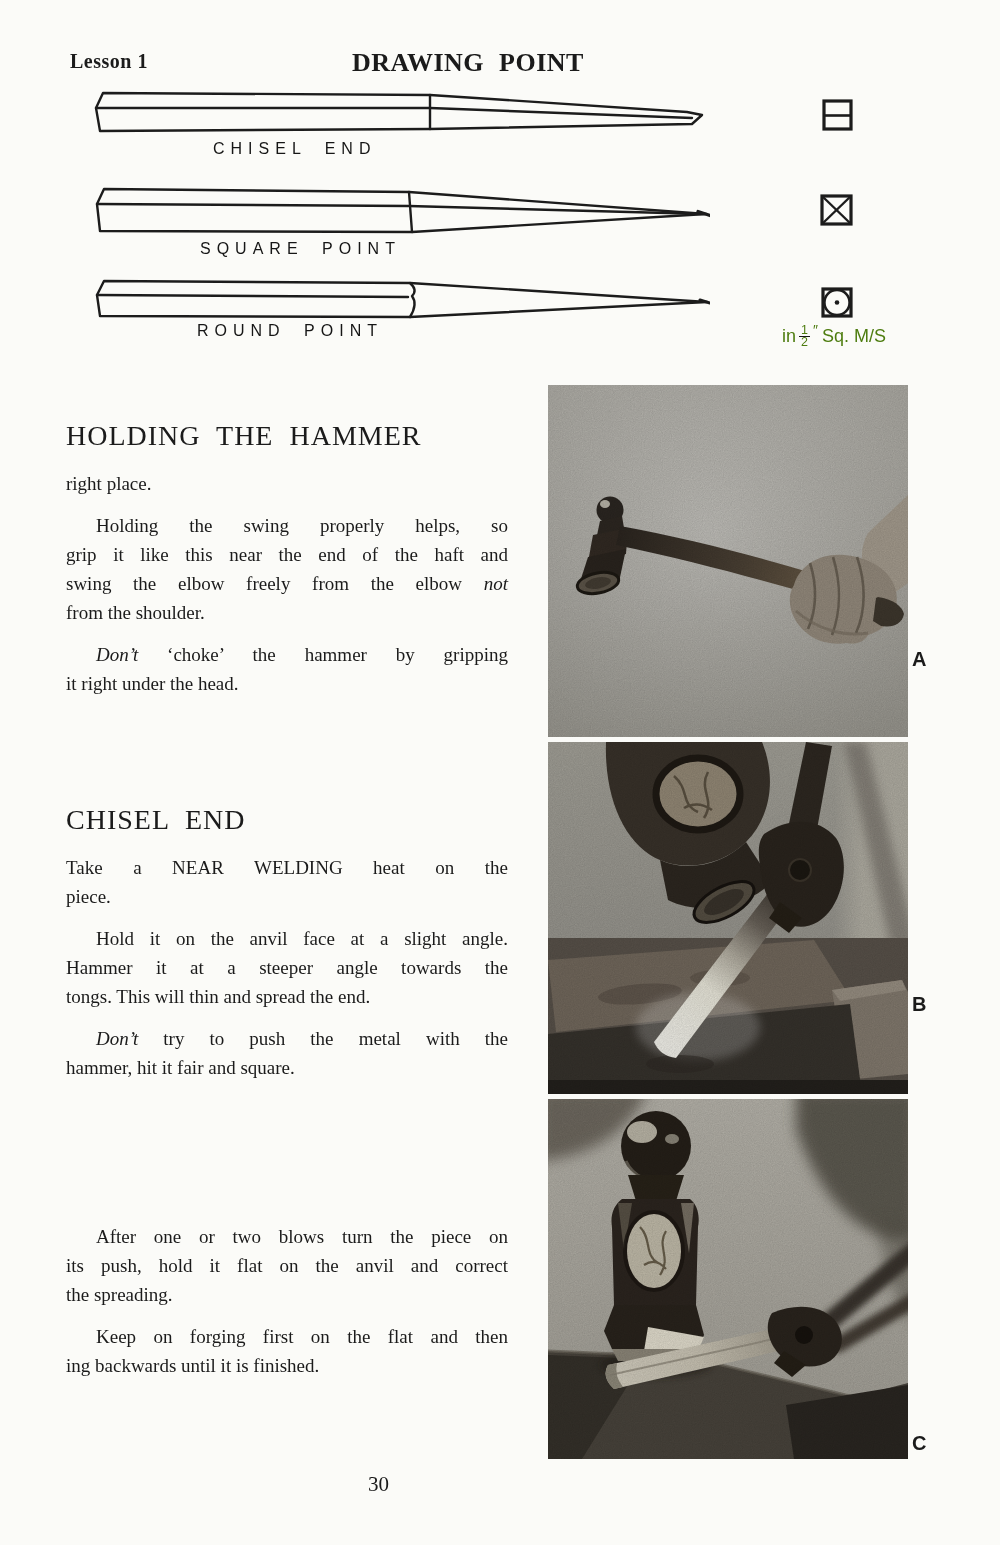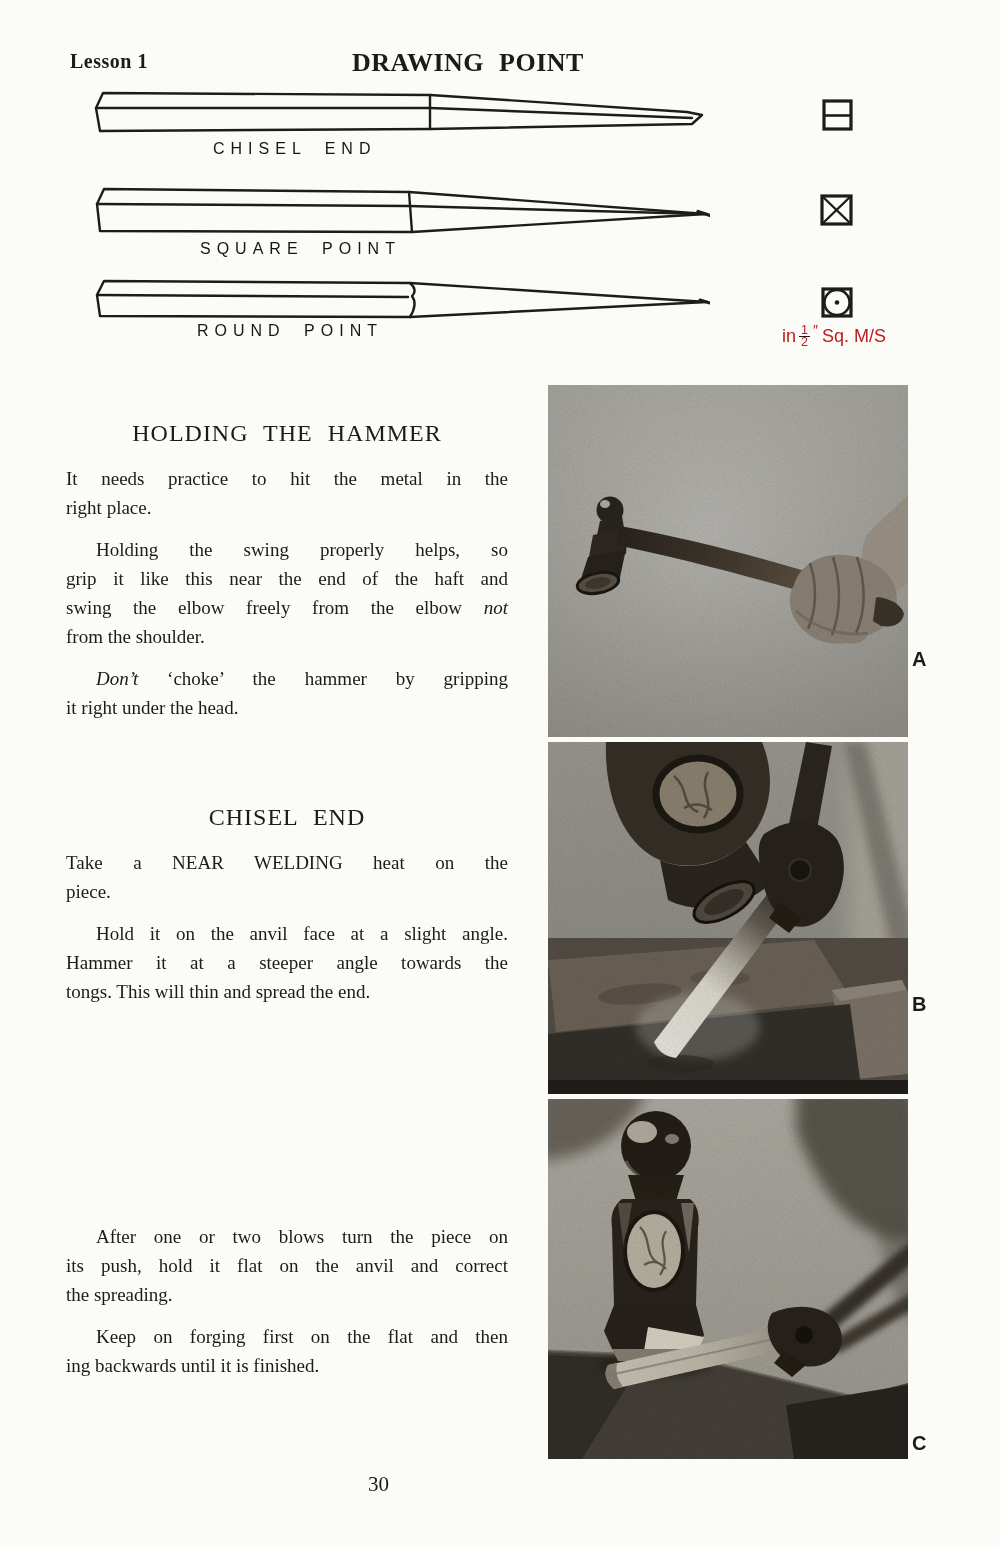--- a/index.html
+++ b/index.html
@@ -9,30 +9,30 @@
     font-family:"Liberation Serif",serif;
   }
   .abs{position:absolute}
   .lesson{font-size:20px;font-weight:bold;letter-spacing:.5px}
   .title{font-size:26px;font-weight:bold;word-spacing:8px;letter-spacing:.5px}
   .diagram-label{
     font-family:"Liberation Sans",sans-serif;font-size:16px;
     letter-spacing:6px;word-spacing:8px;color:#161616;
   }
   .caption{
-    font-family:"Liberation Sans",sans-serif;font-size:18px;color:#b91c1c;
+    font-family:"Liberation Sans",sans-serif;font-size:18px;color:#4d7c0f;
     display:flex;align-items:center;gap:3px;white-space:nowrap;
   }
   .frac{display:inline-block;text-align:center;font-size:12.5px;line-height:11px;vertical-align:-3px}
   .frac .num{display:block;border-bottom:1.6px solid #161616;padding:0 2px}
   .frac .den{display:block}
   .dprime{font-size:14px;position:relative;top:-7px;margin-right:1px}
   .sec{width:442px}
   .sec-heading{
-    font-size:24px;letter-spacing:1px;word-spacing:8px;text-align:center;
+    font-size:28px;letter-spacing:1px;word-spacing:8px;text-align:left;
     margin-bottom:17px;white-space:nowrap
   }
   .body-text{font-size:19px;line-height:29px}
   .para{margin-bottom:13px}
   .para:last-child{margin-bottom:0}
   .line{text-align:justify;text-align-last:justify}
   .line.para-last{text-align-last:left}
   .para.indent .line:first-child{text-indent:30px}
   .it{font-style:italic}
   .photo{background:#aaa8a0}
@@ -103,21 +103,20 @@
       <span class="den">2</span>
     </span>
   <span class="dprime">″</span>
   <span>Sq. M/S</span>
 </div>
 
 <div class="abs sec" style="left:66px;top:420px">
   <div class="sec-heading">HOLDING THE HAMMER</div>
   <div class="body-text">
       <div class="para">
-        <div class="line"><span>It needs practice to hit the metal in the</span></div>
         <div class="line para-last"><span>right place.</span></div>
       </div>
       <div class="para indent">
         <div class="line"><span>Holding the swing properly helps, so</span></div>
         <div class="line"><span>grip it like this near the end of the haft and</span></div>
         <div class="line"><span>swing the elbow freely from the elbow </span><span class="it">not</span></div>
         <div class="line para-last"><span>from the shoulder.</span></div>
       </div>
       <div class="para indent">
         <div class="line"><span class="it">Don’t</span><span> ‘choke’ the hammer by gripping</span></div>
@@ -130,20 +129,24 @@
   <div class="sec-heading">CHISEL END</div>
   <div class="body-text">
       <div class="para">
         <div class="line"><span>Take a NEAR WELDING heat on the</span></div>
         <div class="line para-last"><span>piece.</span></div>
       </div>
       <div class="para indent">
         <div class="line"><span>Hold it on the anvil face at a slight angle.</span></div>
         <div class="line"><span>Hammer it at a steeper angle towards the</span></div>
         <div class="line para-last"><span>tongs.  This will thin and spread the end.</span></div>
+      </div>
+      <div class="para indent">
+        <div class="line"><span class="it">Don’t</span><span> try to push the metal with the</span></div>
+        <div class="line para-last"><span>hammer, hit it fair and square.</span></div>
       </div>
     </div>
 </div>
 
 <div class="abs sec" style="left:66px;top:1222px">
   <div class="body-text">
       <div class="para indent">
         <div class="line"><span>After one or two blows turn the piece on</span></div>
         <div class="line"><span>its push, hold it flat on the anvil and correct</span></div>
         <div class="line para-last"><span>the spreading.</span></div>

